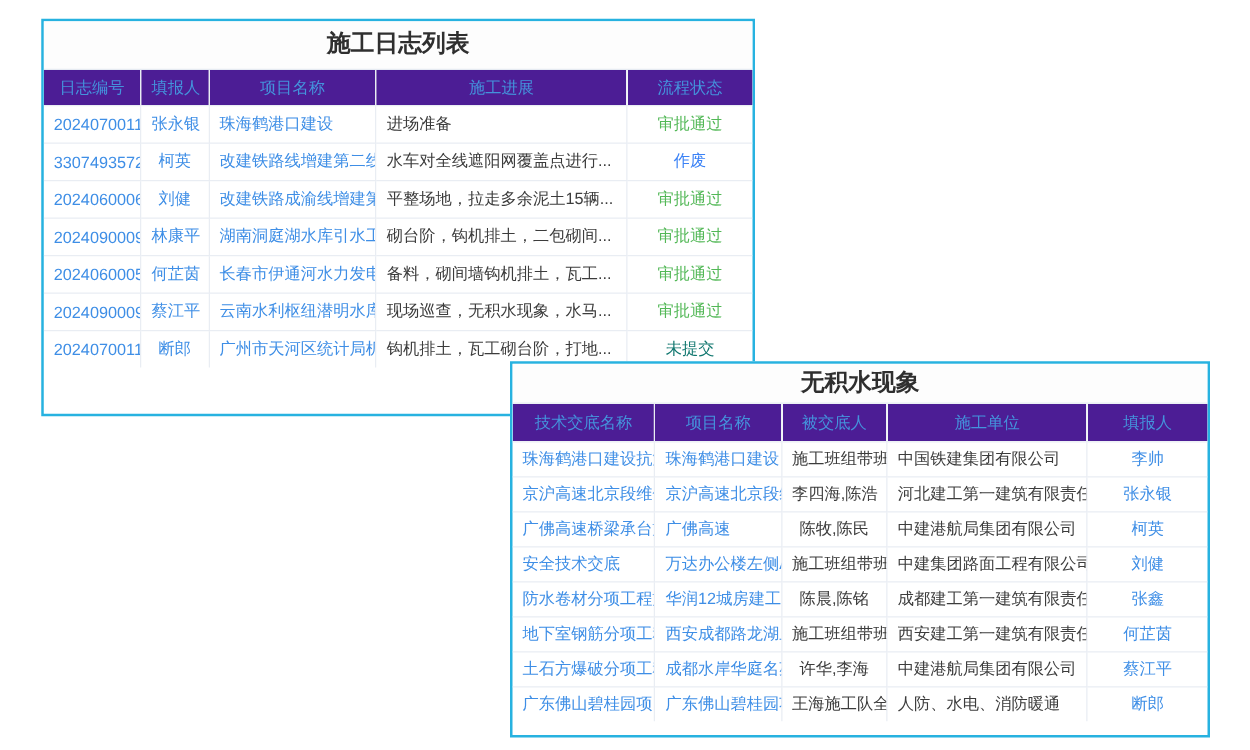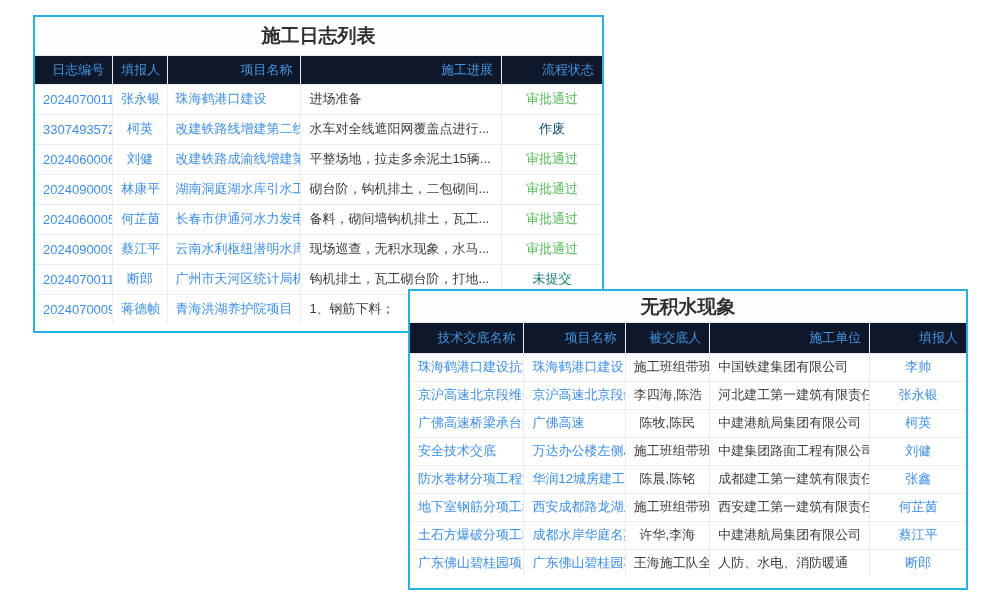--- a/index.html
+++ b/index.html
@@ -38,46 +38,46 @@
   }
   #disclosure-panel .panel-title { height: 31px; line-height: 31px; }
 
   table {
     width: 100%;
     border-collapse: collapse;
     table-layout: fixed;
     font-size: 13px;
   }
   th {
-    background: #0f172a;
+    background: #4c1d95;
     color: #4493dc;
     font-weight: normal;
     height: 28px;
-    text-align: right;
+    text-align: center;
   }
   #disclosure-panel th { height: 30px; }
   th, td {
     border-right: 1px solid #e9edf3;
     border-bottom: 1px solid #e9edf3;
     overflow: hidden;
     white-space: nowrap;
     padding: 0 8px;
     box-sizing: border-box;
   }
   th:last-child, td:last-child { border-right: none; }
   tbody tr:last-child td { border-bottom: none; }
   #log-panel td { height: 30px; }
   #disclosure-panel td { height: 28px; }
 
   .al-c { text-align: center; }
   .al-l { text-align: left; }
   .link { color: #3e8ee6; }
   .dark { color: #3c3c3c; }
   .st-approved { color: #53b857; }
-  .st-voided { color: #0c4a6e; }
+  .st-voided { color: #3b82f6; }
   .st-unsubmitted { color: #0f766e; }
 </style>
 </head>
 <body>
 
 <div id="stage">
 
   <div class="panel" id="log-panel">
     <div class="panel-title">施工日志列表</div>
     <table>
@@ -140,27 +140,20 @@
             <td class="al-l dark">现场巡查，无积水现象，水马...</td>
             <td class="al-c st-approved">审批通过</td>
           </tr>
           <tr>
             <td class="al-c link">2024070011</td>
             <td class="al-c link">断郎</td>
             <td class="al-l link">广州市天河区统计局机房...</td>
             <td class="al-l dark">钩机排土，瓦工砌台阶，打地...</td>
             <td class="al-c st-unsubmitted">未提交</td>
           </tr>
-          <tr>
-            <td class="al-c link">2024070009</td>
-            <td class="al-c link">蒋德帧</td>
-            <td class="al-l link">青海洪湖养护院项目</td>
-            <td class="al-l dark">1、钢筋下料；</td>
-            <td class="al-c"></td>
-          </tr>
         </tbody>
     </table>
   </div>
 
   <div class="panel" id="disclosure-panel">
     <div class="panel-title">无积水现象</div>
     <table>
       <colgroup>
         <col style="width:20.5%">
           <col style="width:18.2%">

